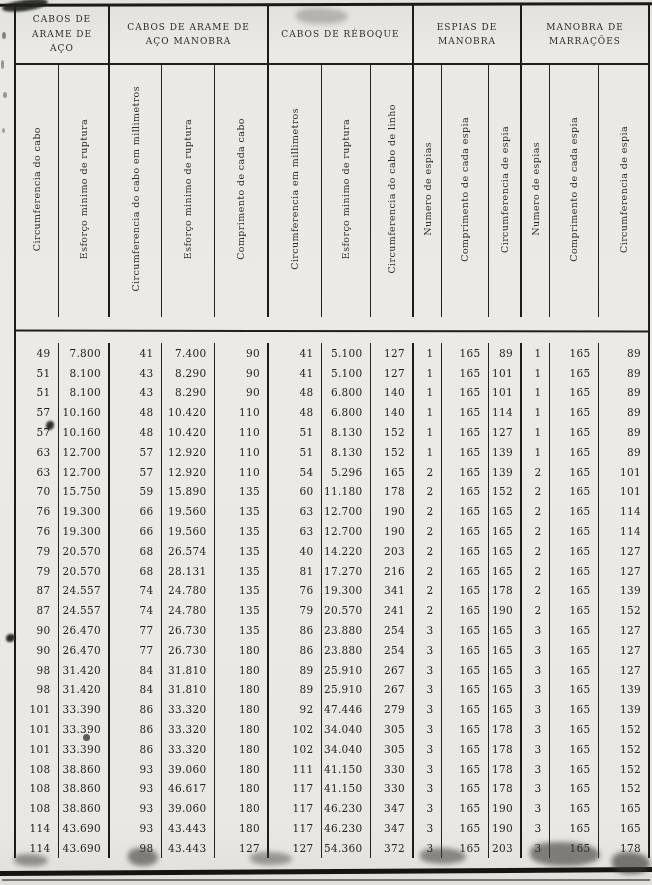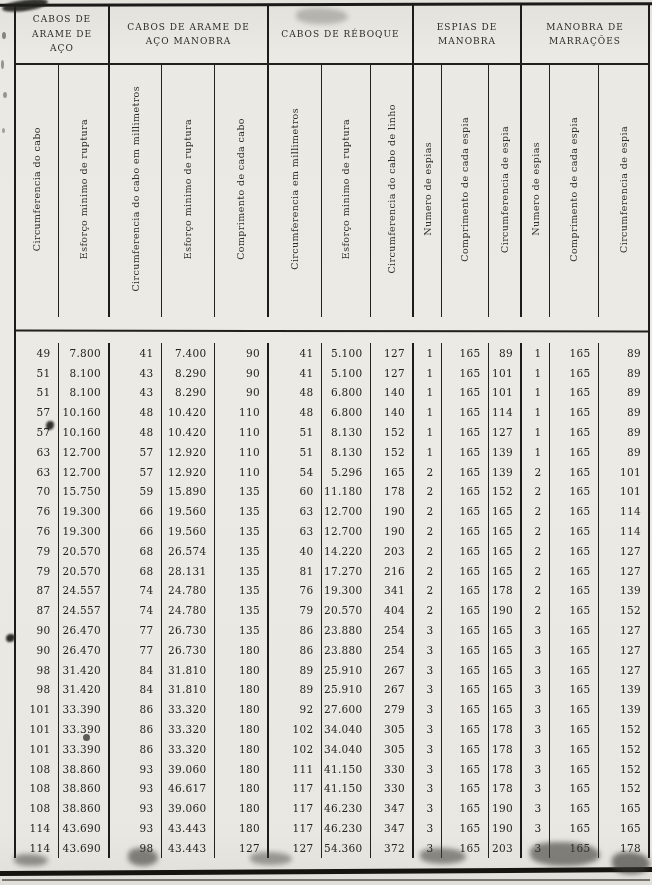--- a/index.html
+++ b/index.html
@@ -322,21 +322,21 @@
           <td>139</td>
         </tr>
         <tr>
           <td>87</td>
           <td>24.557</td>
           <td>74</td>
           <td>24.780</td>
           <td>135</td>
           <td>79</td>
           <td>20.570</td>
-          <td>404</td>
+          <td>241</td>
           <td>2</td>
           <td>165</td>
           <td>190</td>
           <td>2</td>
           <td>165</td>
           <td>152</td>
         </tr>
         <tr>
           <td>90</td>
           <td>26.470</td>
@@ -401,21 +401,21 @@
           <td>165</td>
           <td>139</td>
         </tr>
         <tr>
           <td>101</td>
           <td>33.390</td>
           <td>86</td>
           <td>33.320</td>
           <td>180</td>
           <td>92</td>
-          <td>27.600</td>
+          <td>47.446</td>
           <td>279</td>
           <td>3</td>
           <td>165</td>
           <td>165</td>
           <td>3</td>
           <td>165</td>
           <td>139</td>
         </tr>
         <tr>
           <td>101</td>

